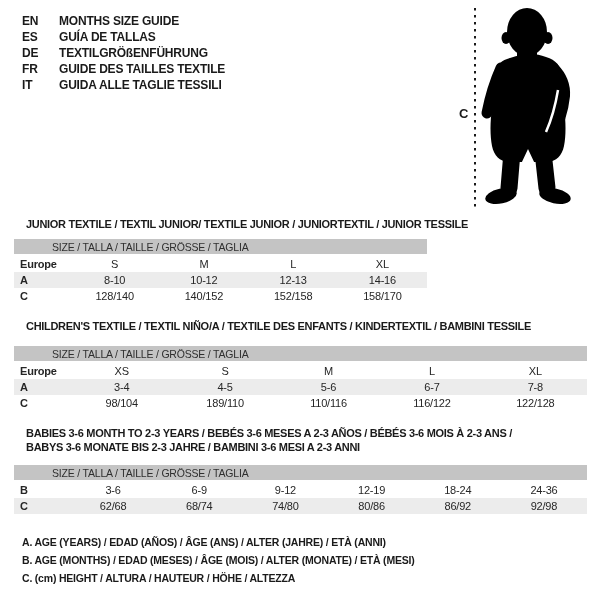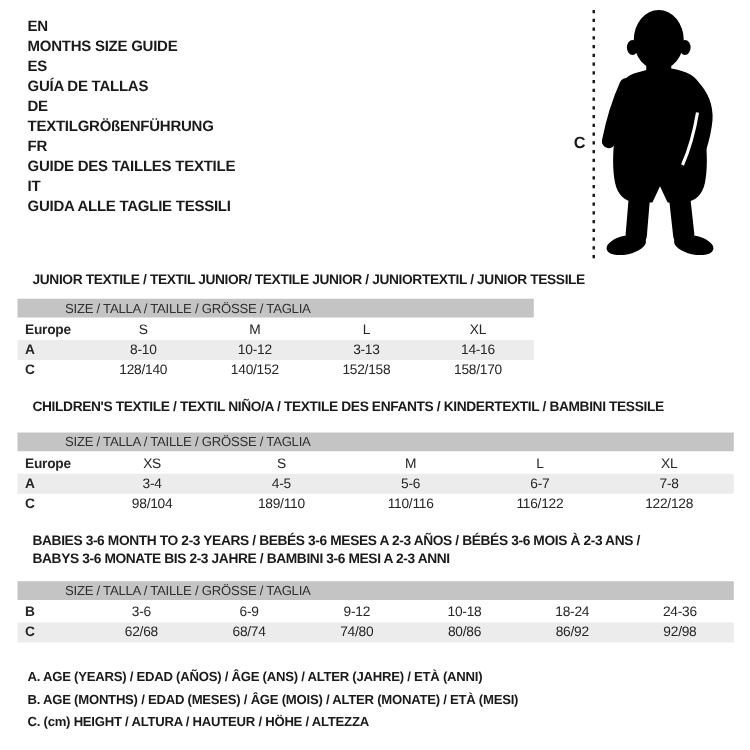--- a/index.html
+++ b/index.html
@@ -5,21 +5,21 @@
   html,body{margin:0;padding:0;}
   body{
     width:600px;height:600px;background:#fff;position:relative;overflow:hidden;
     font-family:"Liberation Sans", sans-serif;color:#1a1a1a;
     --band:#c4c4c4; --rowalt:#ececec; --ink:#1a1a1a;
   }
   .canvas{position:absolute;inset:0;background:#fff;}
 
   
   .lang-block{position:absolute;left:22px;top:13px;}
-  .lang-row{display:flex;line-height:16px;flex-direction:column;}
+  .lang-row{display:flex;line-height:16px;}
   .lang-code{width:37px;font-size:12px;font-weight:bold;letter-spacing:-.2px;}
   .lang-title{font-size:12px;font-weight:bold;letter-spacing:-.2px;white-space:nowrap;}
 
   
   .figure{position:absolute;left:450px;top:0;width:150px;height:215px;}
 
   
   .section{position:absolute;left:14px;width:573px;}
   #sec0{top:217px;} #sec1{top:319px;} #sec2{top:426px;}
   .sec-title{font-size:11px;font-weight:bold;letter-spacing:-.3px;line-height:14px;white-space:nowrap;margin-left:12px;}
@@ -102,21 +102,21 @@
             <span class="rlabel">Europe</span>
             <span class="cell">S</span>
             <span class="cell">M</span>
             <span class="cell">L</span>
             <span class="cell">XL</span>
           </div>
           <div class="trow alt">
             <span class="rlabel">A</span>
             <span class="cell">8-10</span>
             <span class="cell">10-12</span>
-            <span class="cell">3-13</span>
+            <span class="cell">12-13</span>
             <span class="cell">14-16</span>
           </div>
           <div class="trow">
             <span class="rlabel">C</span>
             <span class="cell">128/140</span>
             <span class="cell">140/152</span>
             <span class="cell">152/158</span>
             <span class="cell">158/170</span>
           </div>
         </div>
@@ -168,21 +168,21 @@
     <div class="size-table">
       <div class="band">
         <span class="band-text">SIZE / TALLA / TAILLE / GRÖSSE / TAGLIA</span>
       </div>
       <div class="rows">
           <div class="trow">
             <span class="rlabel">B</span>
             <span class="cell">3-6</span>
             <span class="cell">6-9</span>
             <span class="cell">9-12</span>
-            <span class="cell">10-18</span>
+            <span class="cell">12-19</span>
             <span class="cell">18-24</span>
             <span class="cell">24-36</span>
           </div>
           <div class="trow alt">
             <span class="rlabel">C</span>
             <span class="cell">62/68</span>
             <span class="cell">68/74</span>
             <span class="cell">74/80</span>
             <span class="cell">80/86</span>
             <span class="cell">86/92</span>

